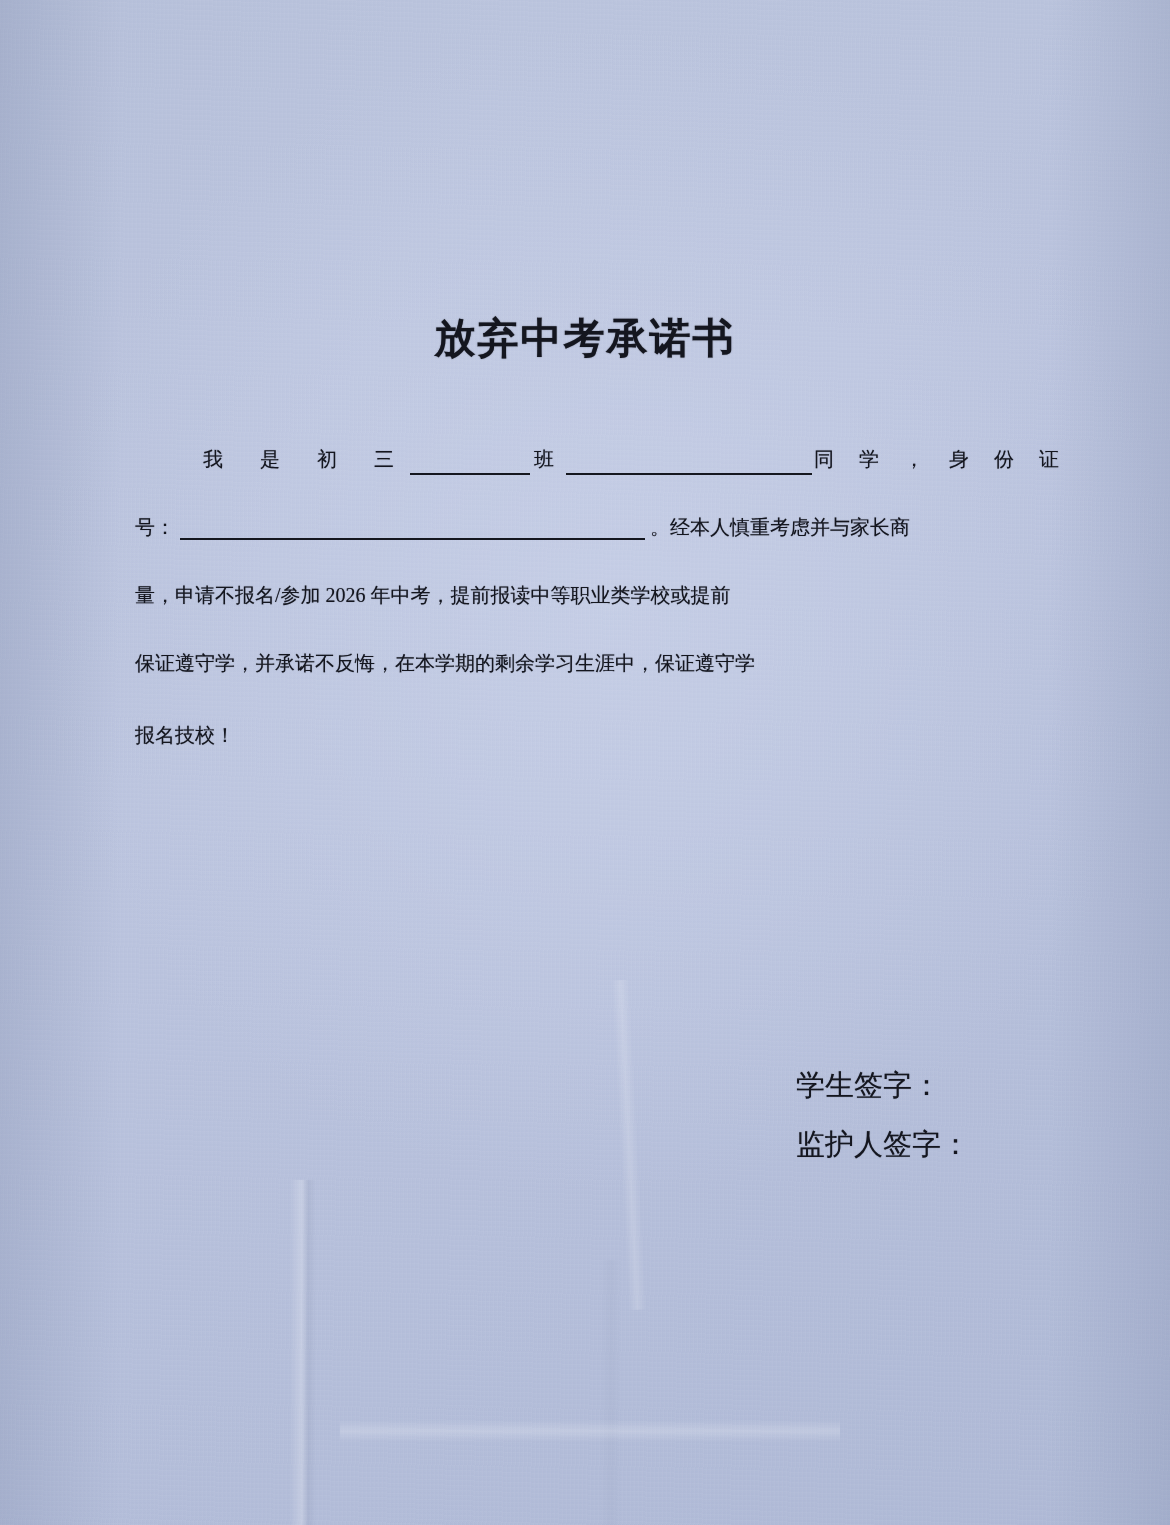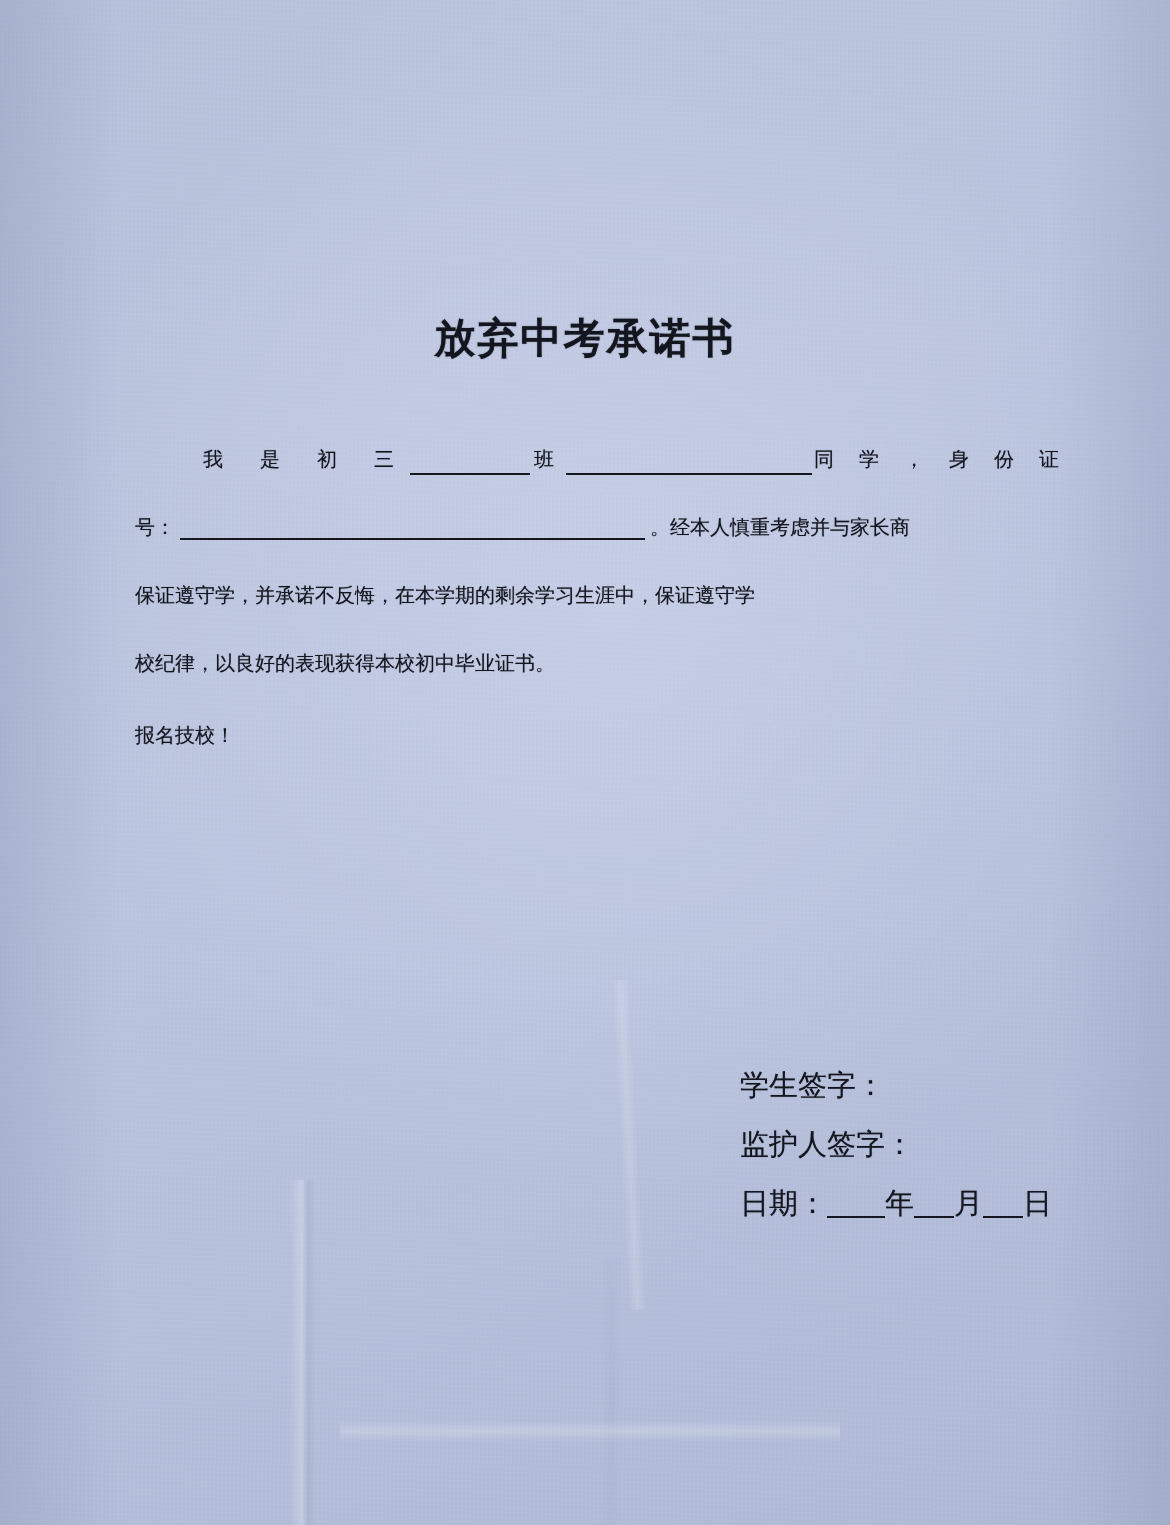--- a/index.html
+++ b/index.html
@@ -100,21 +100,21 @@
   .blank.w-id    { width: 465px; }
   .blank.w-y     { width: 58px; height: 26px; vertical-align: -5px; }
   .blank.w-m     { width: 40px; height: 26px; vertical-align: -5px; }
   .blank.w-d     { width: 40px; height: 26px; vertical-align: -5px; }
 
   .statement { margin-top: 4px; }
 
   
   .sign-block {
     position: absolute;
-    left: 740px;
+    left: 796px;
     top: 1056px;
     font-size: 29px;
     line-height: 59px;
     text-shadow: 0 0 .9px rgba(20,22,31,0.5);
   }
   .sign-line { white-space: nowrap; }
 </style>
 </head>
 <body>
 
@@ -140,30 +140,27 @@
         <span class="blank w-name" style="margin-left:12px;"></span>
         <span class="seg spaced2" style="padding-left:2px;">同 学 ，  身 份 证</span>
       </div>
 
       <div class="bline">
         <span class="seg">号：</span>
         <span class="blank w-id"></span>
         <span class="seg">。经本人慎重考虑并与家长商</span>
       </div>
 
+      <div class="bline">量，申请不报名/参加 2026 年中考，提前报读中等职业类学校或提前</div>
 
       <div class="bline">保证遵守学，并承诺不反悔，在本学期的剩余学习生涯中，保证遵守学</div>
 
-      <div class="bline">校纪律，以良好的表现获得本校初中毕业证书。</div>
 
       <div class="bline statement">报名技校！</div>
     </div>
 
     <div class="sign-block">
       <div class="sign-line">学生签字：</div>
       <div class="sign-line">监护人签字：</div>
-      <div class="sign-line">
-        <span>日期：</span><span class="blank w-y"></span><span>年</span><span class="blank w-m"></span><span>月</span><span class="blank w-d"></span><span>日</span>
-      </div>
     </div>
 
   </div>
 </div>
 
 </body></html>

